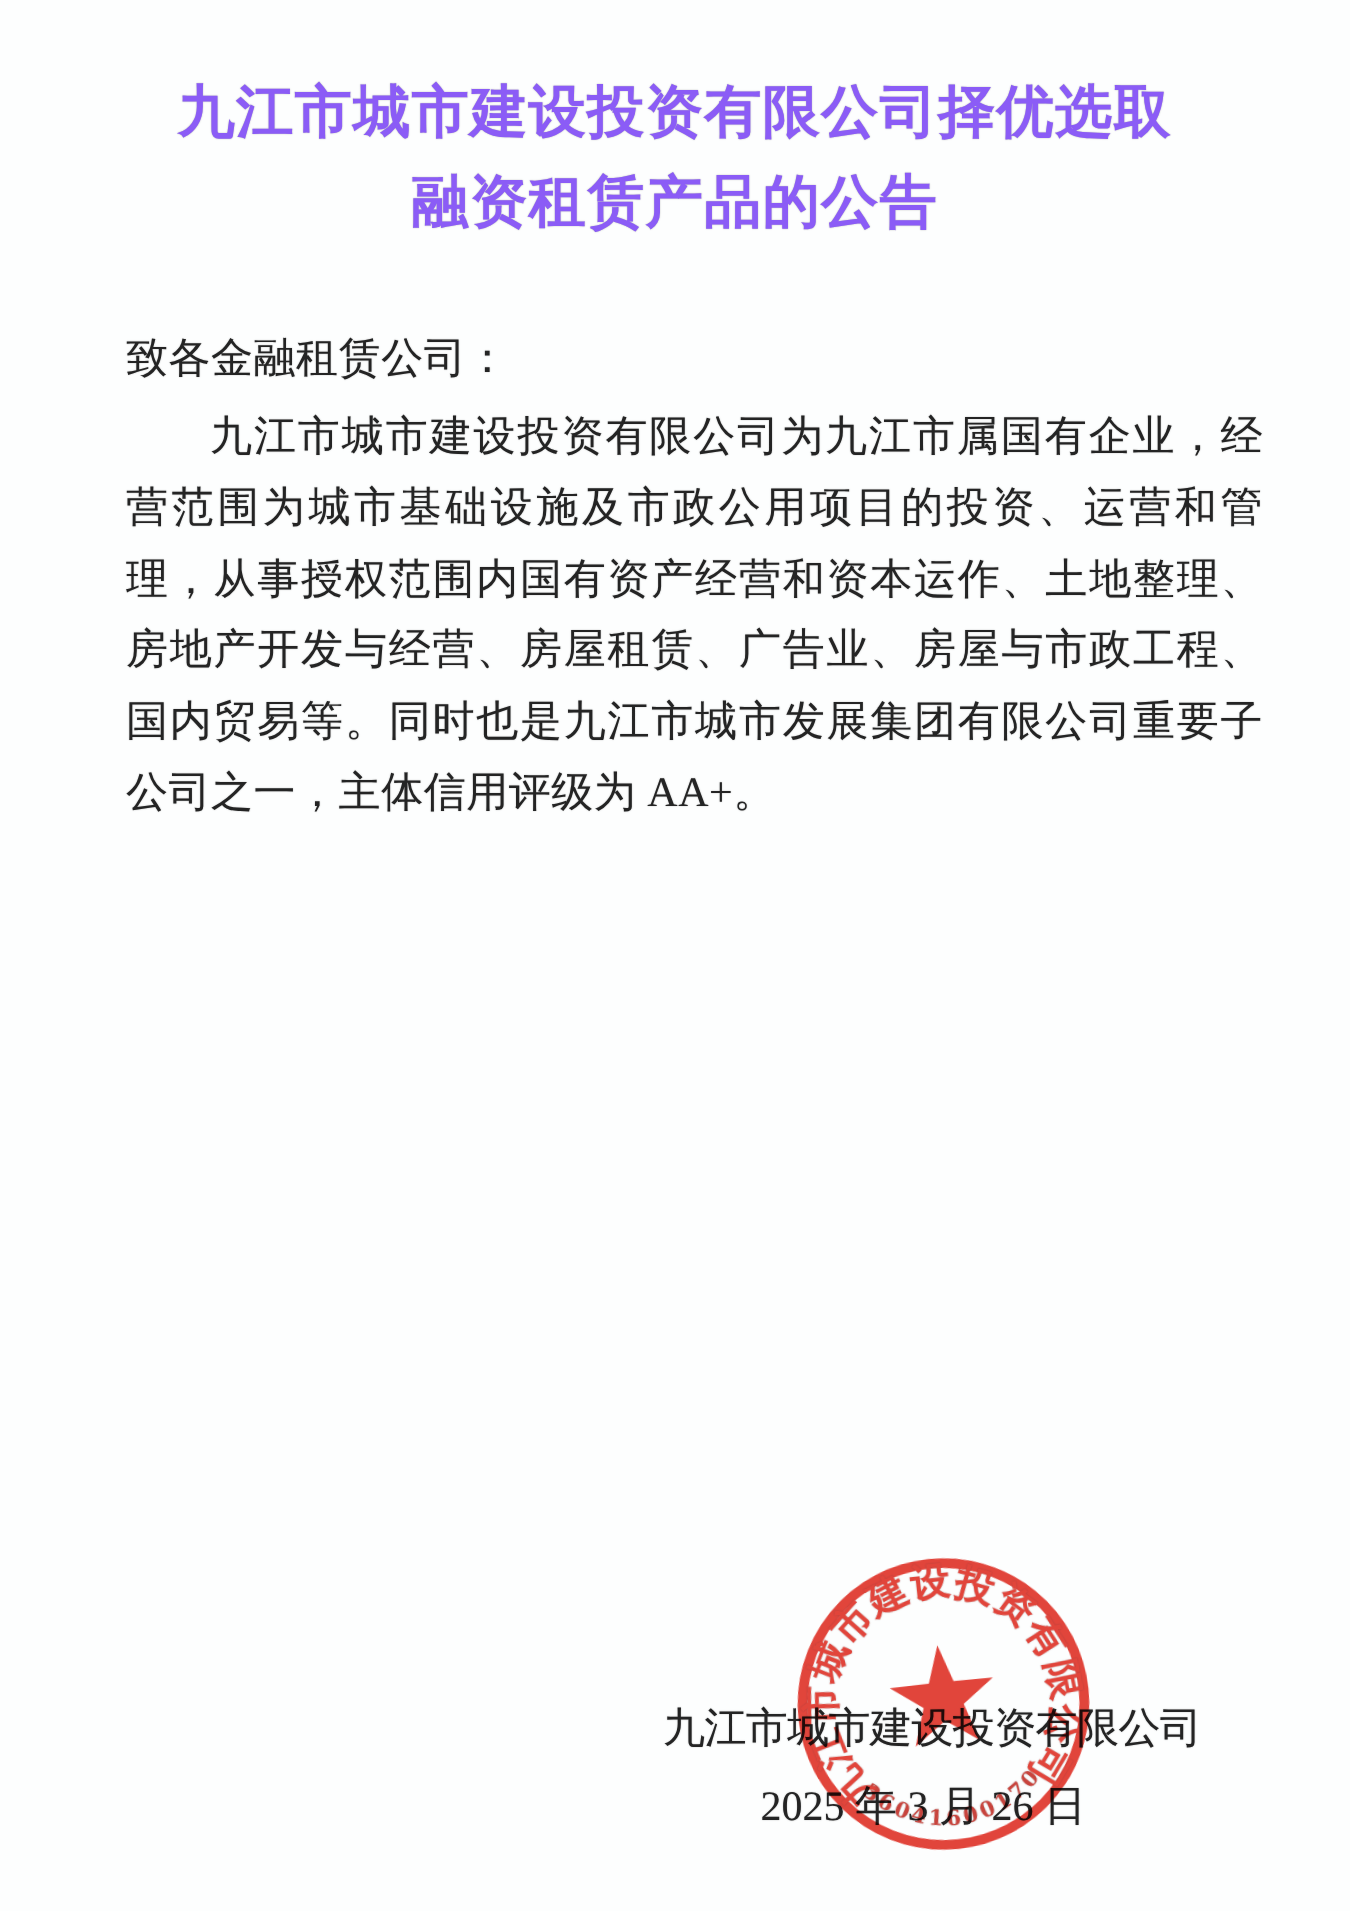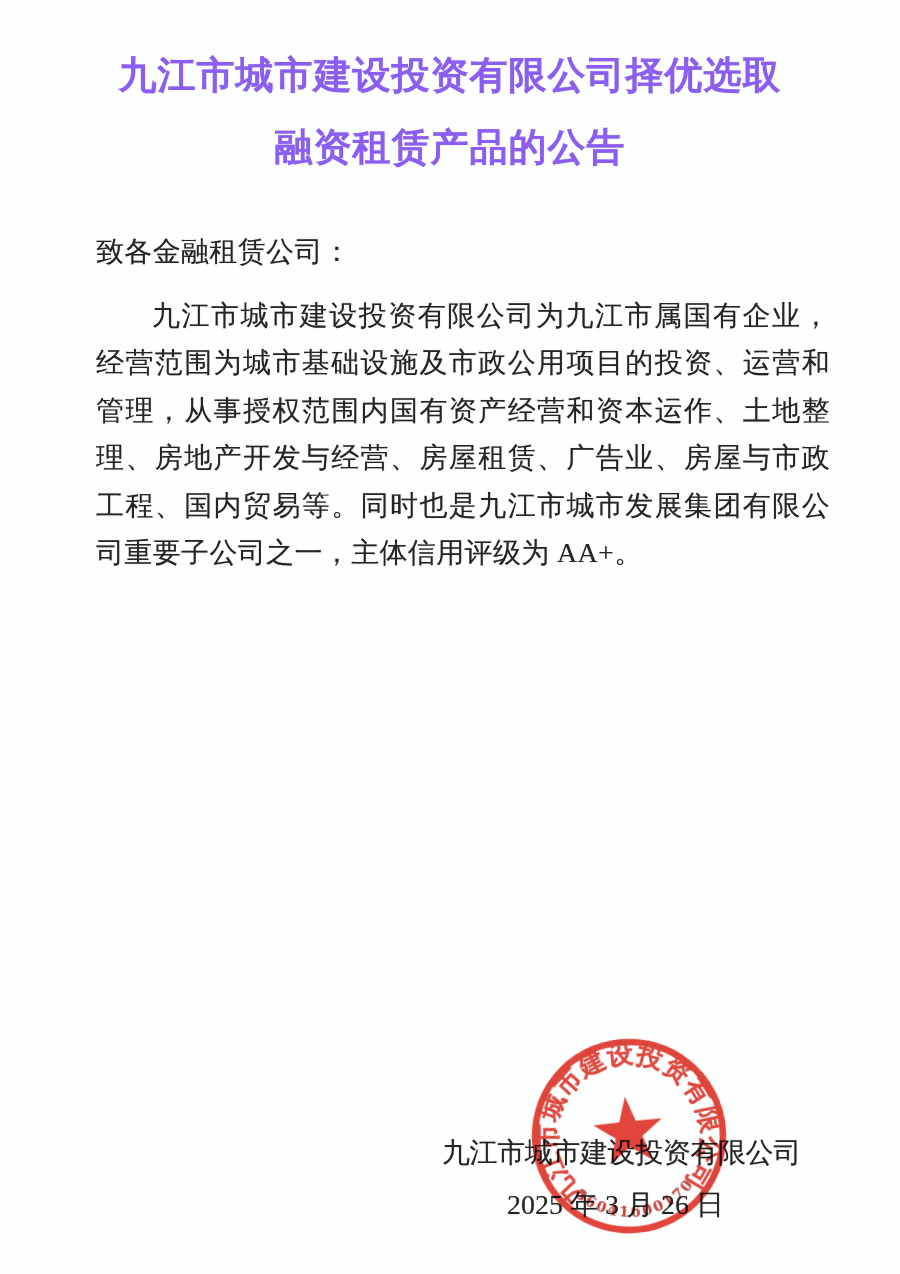--- a/index.html
+++ b/index.html
@@ -10,27 +10,27 @@
     overflow:hidden;
     font-family:"Liberation Serif","DejaVu Serif",serif;
     color:#242424;
     text-shadow:0 0 1px rgba(40,40,40,.38);
   }
   .title{
     position:absolute;top:52px;left:0;width:900px;
     text-align:center;font-weight:700;color:#8b5cf6;
   }
   .title-line{font-size:38px;line-height:46px;letter-spacing:1px;}
-  .title-line.line2{margin-top:26px;}
+  .title-line.line2{margin-top:14px;}
   .body-text{
     position:absolute;left:80px;top:212px;width:766px;
     font-size:28px;line-height:47.5px;letter-spacing:.35px;
     text-align:justify;
   }
-  .body-text p{margin:16px;}
+  .body-text p{margin:4px;}
   .para{text-indent:2em;}
   .para.p2{margin-top:4px;}
   .closing{margin-top:2px;text-indent:47px;}
   .contact{
     position:absolute;left:127px;top:921px;
     font-size:28px;line-height:50px;letter-spacing:.3px;
   }
   .contact-row{white-space:nowrap;}
   .contact-value{padding-left:10px;}
   .sig-company{

